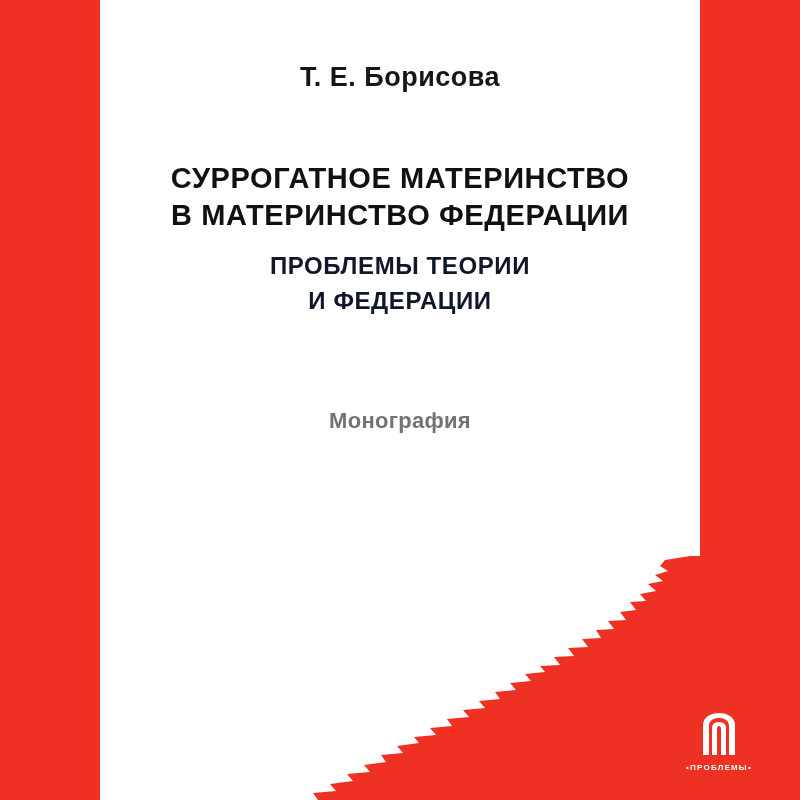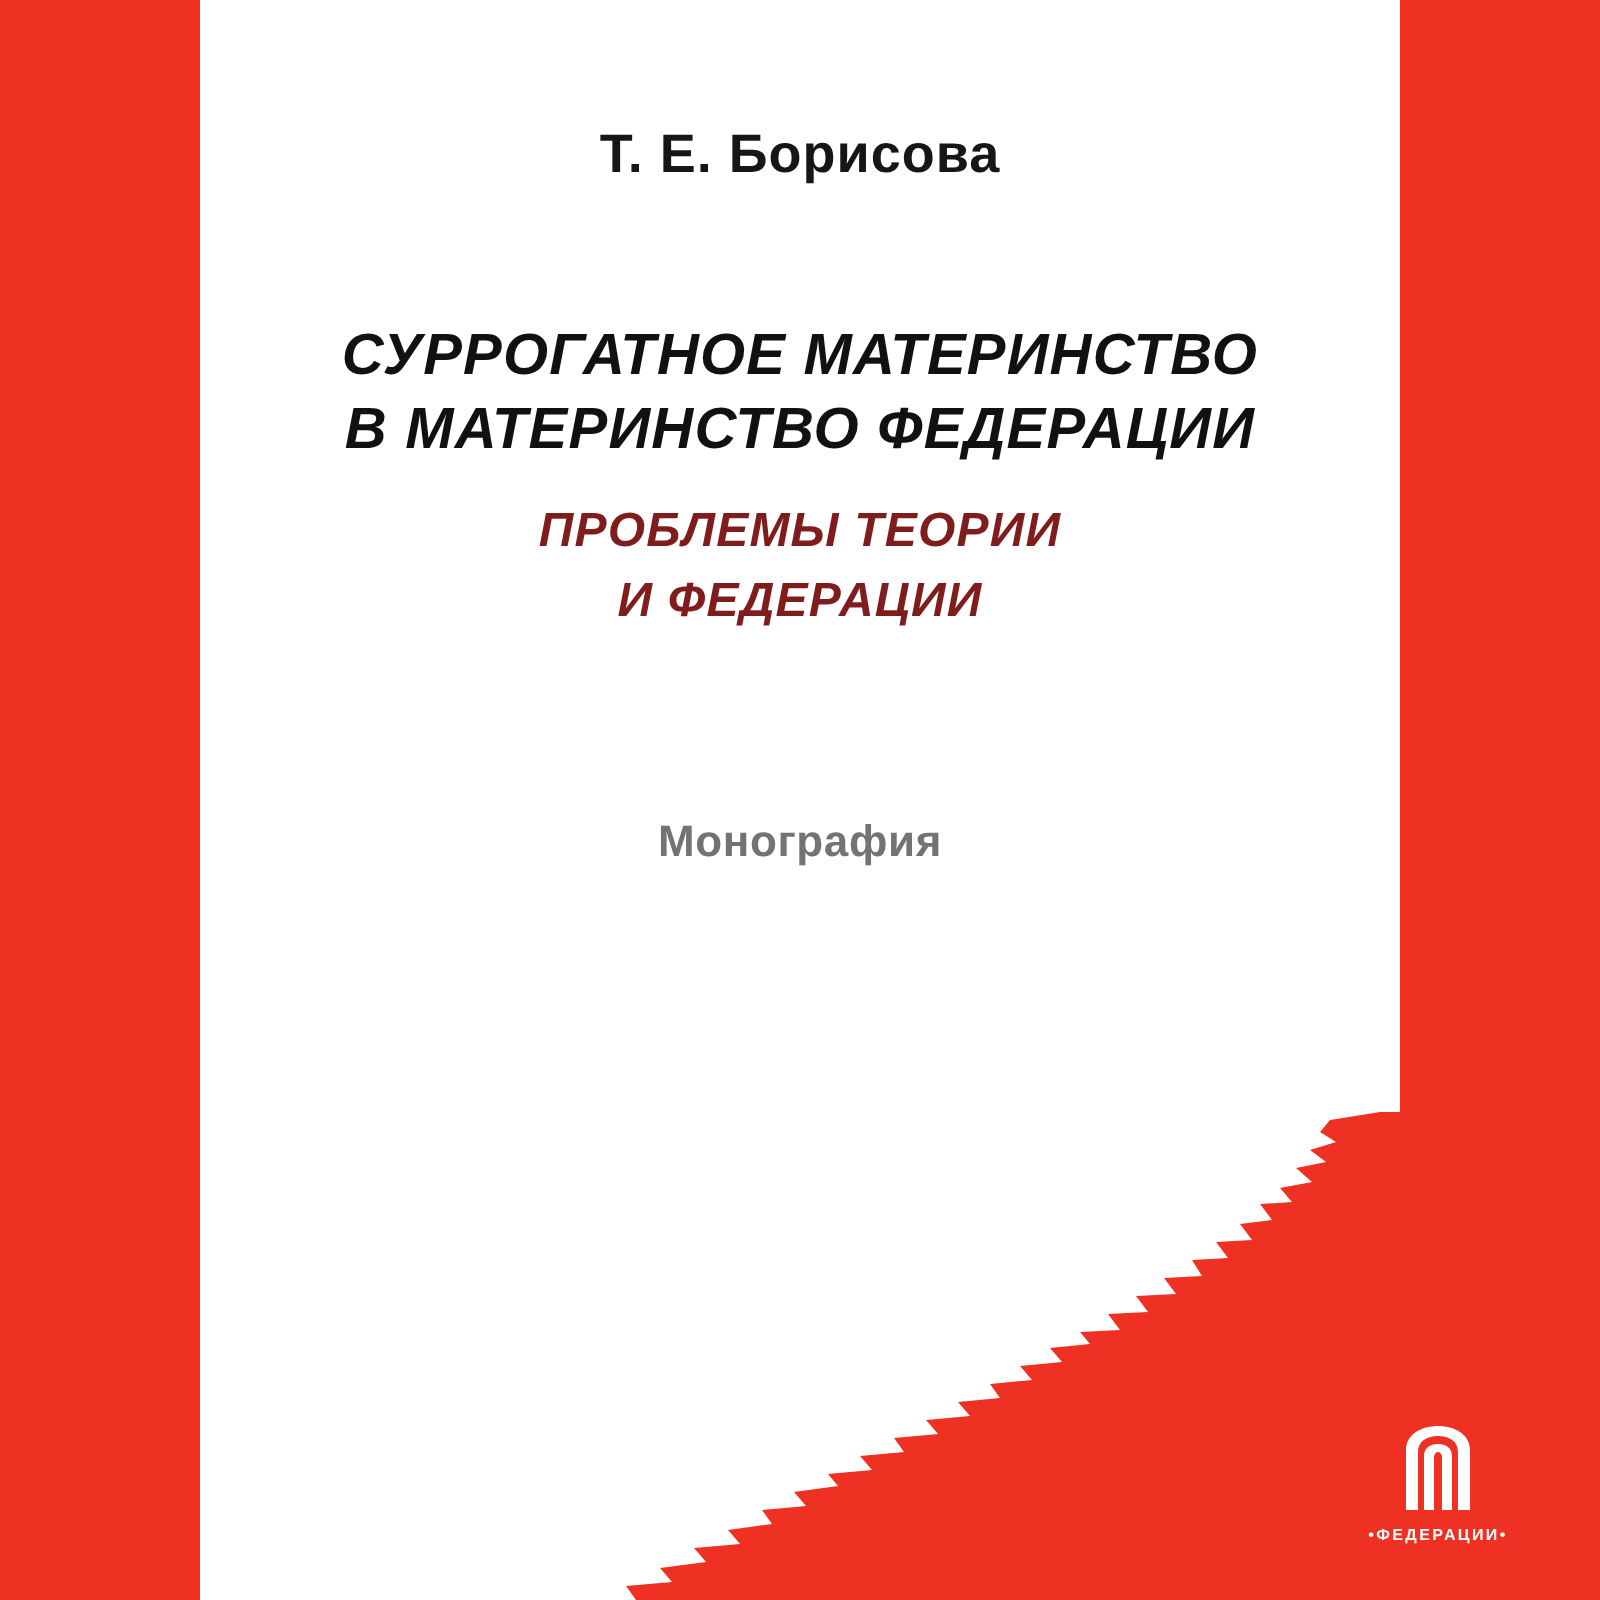--- a/index.html
+++ b/index.html
@@ -56,34 +56,33 @@
     color: #161616;
     letter-spacing: 0.5px;
   }
 
   .title-block {
     position: absolute;
     top: 160px;
     left: 0;
     width: 600px;
     text-align: center;
-    font-style: italic;
   }
   .title-line {
     font-size: 29px;
     font-weight: bold;
     color: #111111;
     letter-spacing: 0.6px;
     line-height: 1.28;
     white-space: nowrap;
   }
   .subtitle-line {
     font-size: 24px;
     font-weight: bold;
-    color: #7f1d1d;
+    color: #0f172a;
     letter-spacing: 0.6px;
     line-height: 1.3;
     margin-top: 4px;
     white-space: nowrap;
   }
   .subtitle-line.first {
     margin-top: 16px;
   }
 
   .kind {
@@ -155,16 +154,16 @@
     <div class="kind">Монография</div>
 
   </div>
 
   <div class="publisher">
     <svg class="publisher-mark" width="44" height="46" viewBox="0 0 44 46" xmlns="http://www.w3.org/2000/svg" aria-hidden="true">
       <rect x="0" y="0" width="44" height="46" fill="#ef3124"></rect>
       <path d="M6,44 L6,14 C6,6 14,2 22,2 C30,2 38,6 38,14 L38,44 L32,44 L32,15 C32,9.5 27.5,7 22,7 C16.5,7 12,9.5 12,15 L12,44 Z" fill="#ffffff"></path>
       <path d="M15,44 L15,17 C15,13 18,11 22,11 C26,11 29,13 29,17 L29,44 L24,44 L24,18 C24,16 23.2,15 22,15 C20.8,15 20,16 20,18 L20,44 Z" fill="#ffffff"></path>
     </svg>
-    <div class="publisher-name">•ФЕДЕРАЦИИ•</div>
+    <div class="publisher-name">•ПРОБЛЕМЫ•</div>
   </div>
 
 </div>
 
 </body></html>

